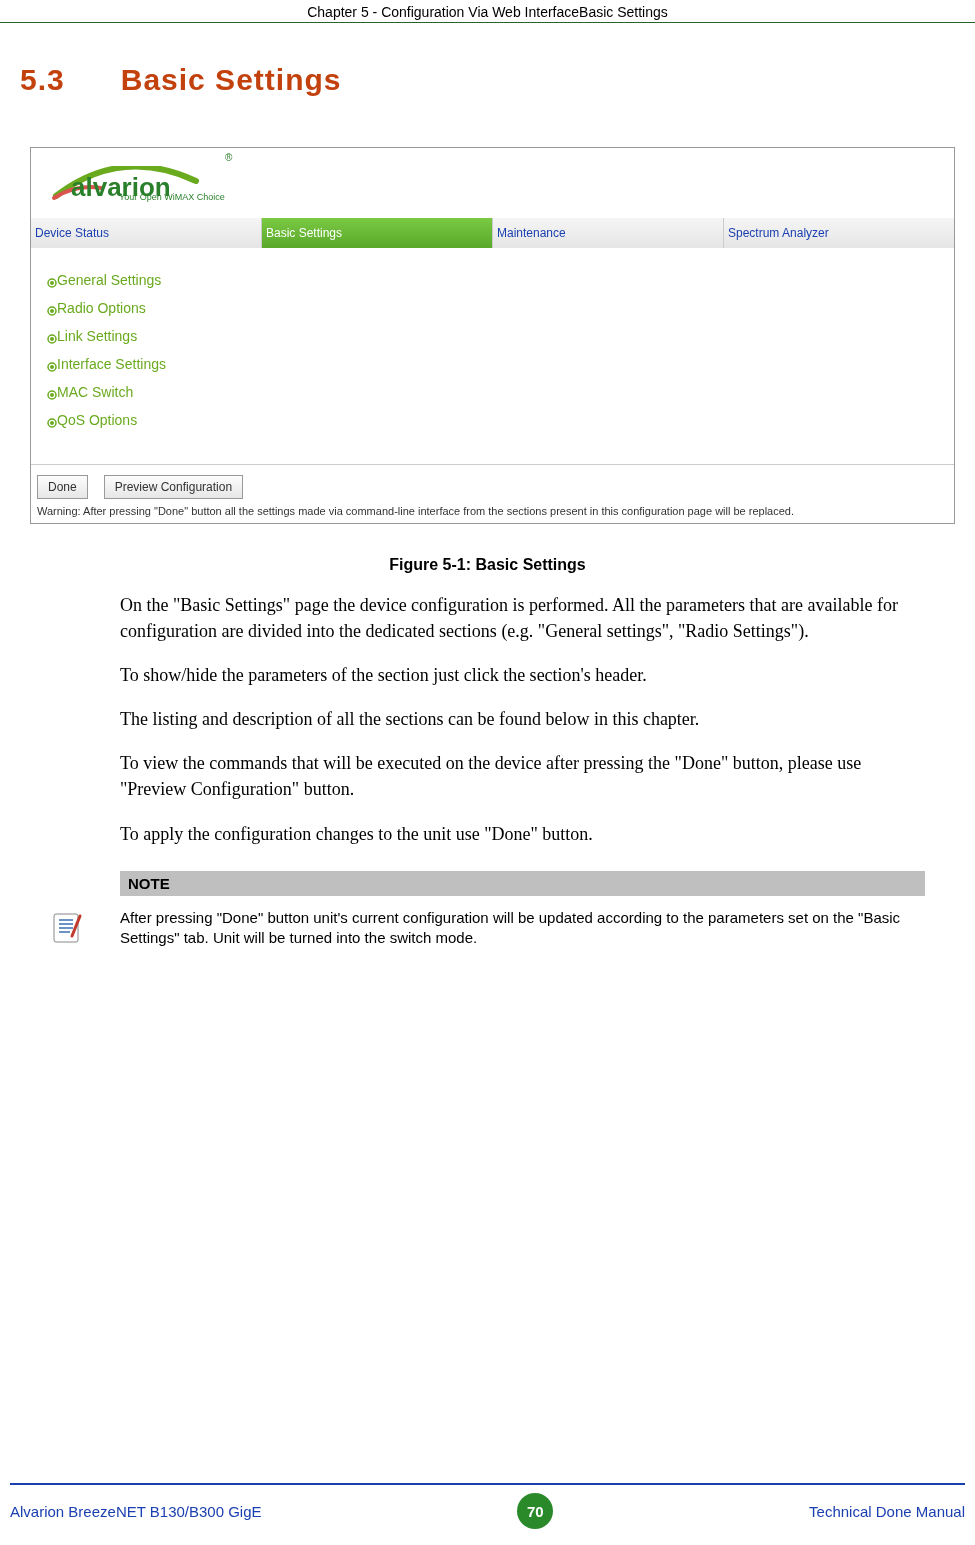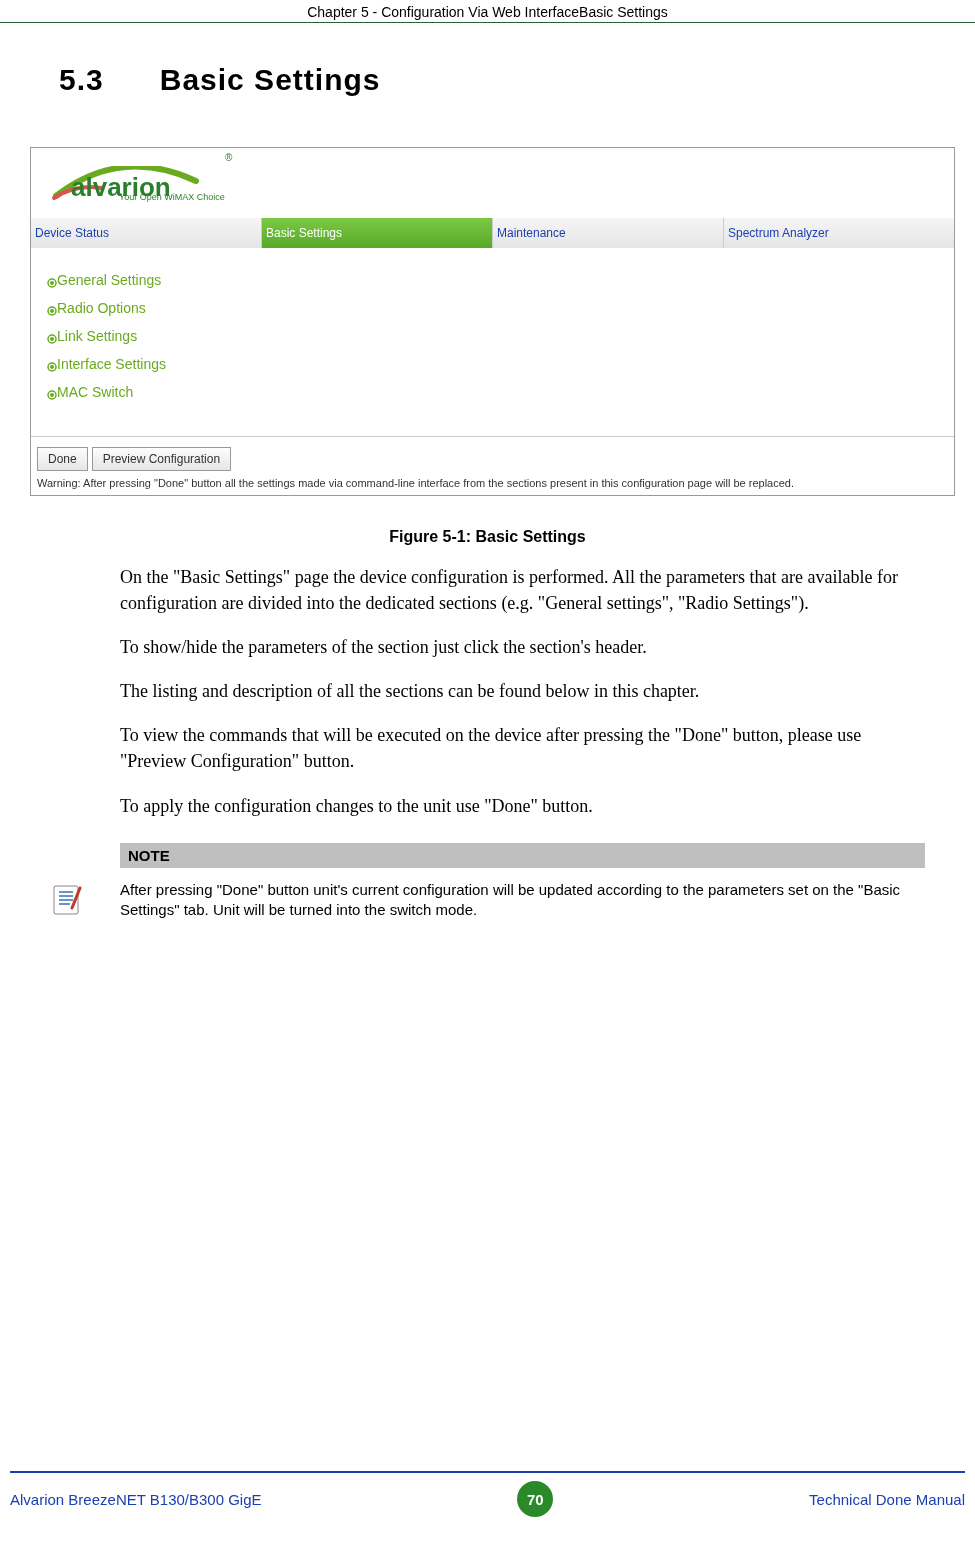--- a/index.html
+++ b/index.html
@@ -13,27 +13,26 @@
     color: #000;
   }
   .header-row {
     display: flex;
     justify-content: center;
     padding: 4px 10px 2px 10px;
     font-size: 14px;
     border-bottom: 1.5px solid #2a632a;
   }
   .section-heading {
-    color: #000000;
+    color: #c2410c;
     font-size: 30px;
     font-weight: bold;
     letter-spacing: 1px;
     padding: 40px 0 20px 20px;
     font-family: Verdana, Arial, sans-serif;
-    margin-left: 39px;
   }
   .figure-container {
     border: 1px solid #999;
     margin: 30px 20px 0 30px;
     padding: 0;
     background: #fff;
   }
   .logo-area {
     padding: 18px 10px 8px 20px;
     position: relative;
@@ -97,21 +96,21 @@
     display: flex;
     align-items: center;
     gap: 0;
   }
   .bullet { width:10px; height:10px; display:inline-block; }
   .bullet svg circle.outer { fill:none; stroke:#6aaa1f; stroke-width:1.5; }
   .bullet svg circle.inner { fill:#6aaa1f; }
   .btn-row {
     padding: 4px 0 2px 6px;
     display: flex;
-    gap: 4px;
+    gap: 16px;
   }
   .wbtn {
     border: 1px solid #999;
     background: linear-gradient(#fdfdfd,#e6e6e6);
     font-size: 12px;
     padding: 4px 10px;
     color: #333;
   }
   .warn-line {
     font-size: 11px;
@@ -150,21 +149,21 @@
     width: 34px; height: 34px; flex-shrink:0;
     margin-top: 2px;
   }
   .note-body {
     font-size: 15px;
     line-height: 1.35;
     margin-left: 26px;
   }
   .footer {
     position: absolute;
-    bottom: 16px;
+    bottom: 4px;
     left: 0; right: 0;
     padding: 0 10px 12px 10px;
   }
   .foot-rule {
     border-top: 2px solid #1a3fb0;
     margin-bottom: 8px;
   }
   .foot-row {
     display: flex;
     justify-content: space-between;
@@ -246,20 +245,27 @@
             <circle class="inner" cx="5" cy="5" r="2"></circle>
           </svg></span>
       <span>Interface Settings</span>
     </div>
     <div class="side-item">
       <span class="bullet"><svg viewBox="0 0 10 10">
             <circle class="outer" cx="5" cy="5" r="4"></circle>
             <circle class="inner" cx="5" cy="5" r="2"></circle>
           </svg></span>
       <span>MAC Switch</span>
+    </div>
+    <div class="side-item">
+      <span class="bullet"><svg viewBox="0 0 10 10">
+            <circle class="outer" cx="5" cy="5" r="4"></circle>
+            <circle class="inner" cx="5" cy="5" r="2"></circle>
+          </svg></span>
+      <span>QoS Options</span>
     </div>
   </div>
 
   <div class="btn-row">
     <button class="wbtn">Done</button>
     <button class="wbtn">Preview Configuration</button>
   </div>
   <div class="warn-line">Warning: After pressing "Done" button all the settings made via command-line interface from the sections present in this configuration page will be replaced.</div>
 </div>
 

